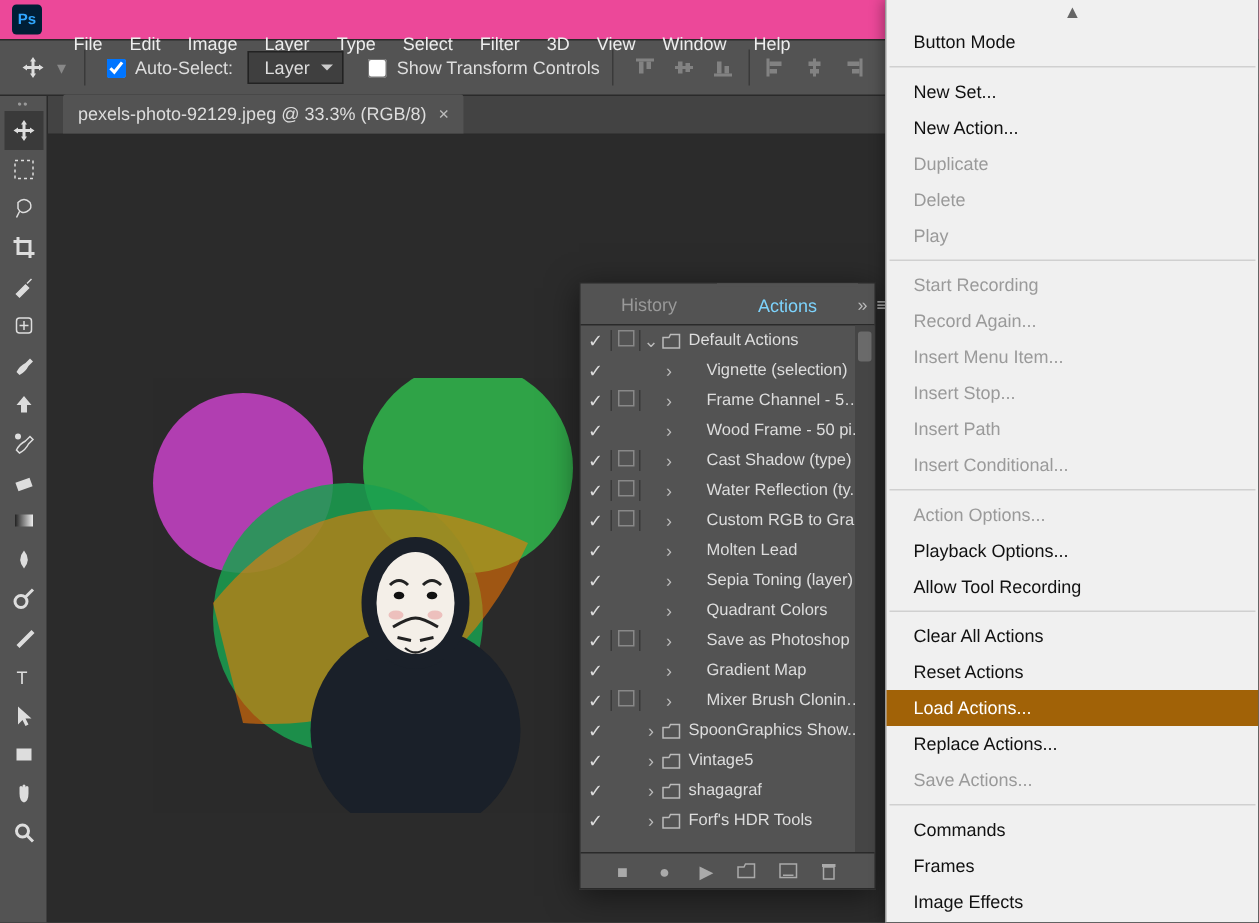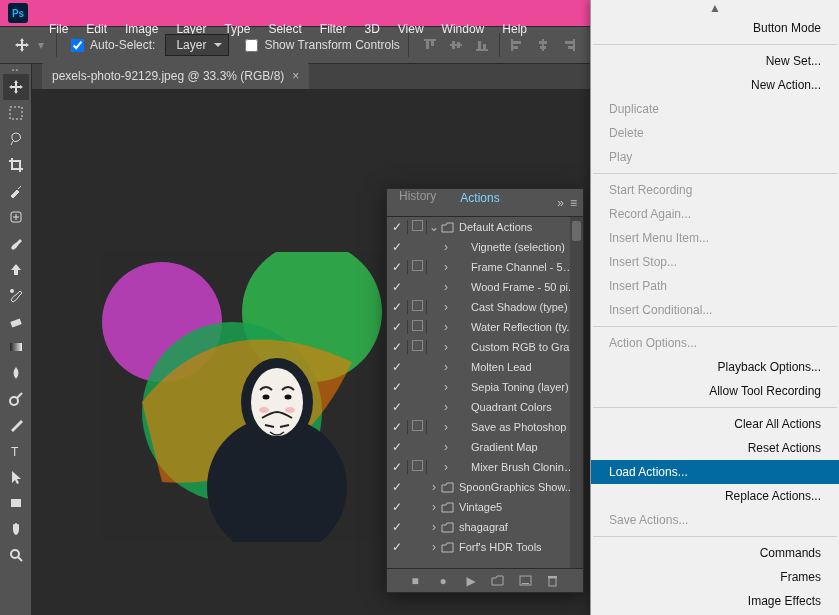--- a/index.html
+++ b/index.html
@@ -31,21 +31,21 @@
 .doctab .close { color:#bbb; }
 
 
 .canvas-area { position:absolute; left:32px; top:90px; right:0; bottom:0; background:#2b2b2b; }
 .canvas-img { position:absolute; left:70px; top:162px; width:280px; height:290px; background:linear-gradient(135deg,#6b2a8a 0%, #2aa04a 30%, #ff7a00 55%, #1a2330 75%, #2aa04a 100%); display:flex; align-items:center; justify-content:center; overflow:hidden; }
 .canvas-img svg { width: 100%; height:100%; }
 
 
 .actions-panel { position:absolute; left:386px; top:188px; width:198px; height:405px; background:#535353; border:1px solid #2a2a2a; display:flex; flex-direction:column; color:#ddd; box-shadow:0 4px 20px rgba(0,0,0,.5); }
 .actions-panel .tabbar { height:28px; display:flex; align-items:center; border-bottom:1px solid #2a2a2a; }
-.actions-panel .tab { padding:0 12px; height:100%; display:flex; align-items:flex-start; color:#999; cursor:pointer; }
+.actions-panel .tab { padding:0 27px; height:100%; display:flex; align-items:center; color:#999; cursor:pointer; }
 .actions-panel .tab.active { color:#7dd3fc; background:#535353; border-top:2px solid #535353; }
 .actions-panel .tab-right { margin-left:auto; display:flex; align-items:center; gap:6px; padding-right:6px; color:#bbb; }
 .actions-panel .tree { flex:1; overflow:hidden; }
 .actions-panel .row { display:flex; align-items:center; height:20px; padding-right:4px; }
 .actions-panel .row .chk1 { width:20px; text-align:center; color:#ddd; }
 .actions-panel .row .chk2 { width:20px; text-align:center; border-left:1px solid #3a3a3a; border-right:1px solid #3a3a3a; }
 .actions-panel .row .sq { display:inline-block; width:11px; height:11px; border:1px solid #888; }
 .actions-panel .row .expand { width:14px; text-align:center; color:#bbb; }
 .actions-panel .row .folder { width:16px; color:#bbb; }
 .actions-panel .row .label { flex:1; white-space:nowrap; overflow:hidden; text-overflow:ellipsis; font-size:11px; padding-left:2px; }
@@ -54,23 +54,23 @@
 .actions-panel .footer .ic { width:16px; text-align:center; }
 
 
 .actions-panel .scroll { position:absolute; right:0; top:28px; bottom:24px; width:13px; background:#454545; }
 .actions-panel .scroll .thumb { position:absolute; left:2px; right:2px; top:4px; height:20px; background:#6a6a6a; border-radius:2px; }
 
 
 .flyout { position:absolute; right:0; top:0; width:249px; height:615px; background:#f0f0f0; color:#222; border-left:1px solid #999; box-shadow:-2px 0 8px rgba(0,0,0,.3); }
 .flyout .scroll-up { height:16px; display:flex; align-items:center; justify-content:center; color:#666; }
 .flyout .mi { padding:5px 18px; cursor:default; }
-.flyout .mi.enabled { color:#111;text-align:right; }
+.flyout .mi.enabled { color:#111; }
 .flyout .mi.disabled { color:#9a9a9a; }
-.flyout .mi.highlight { background:#0369a1; color:#fff; }
+.flyout .mi.highlight { background:#a16207; color:#fff; }
 .flyout .sep { height:1px; background:#d0d0d0; margin:4px 2px; }
 
 svg { display:block; }
 </style>
 </head>
 <body>
 
 <div class="menubar">
   <div class="logo">Ps</div>
   <div id="menu-items" style="display: flex; margin-top: 32px;">

